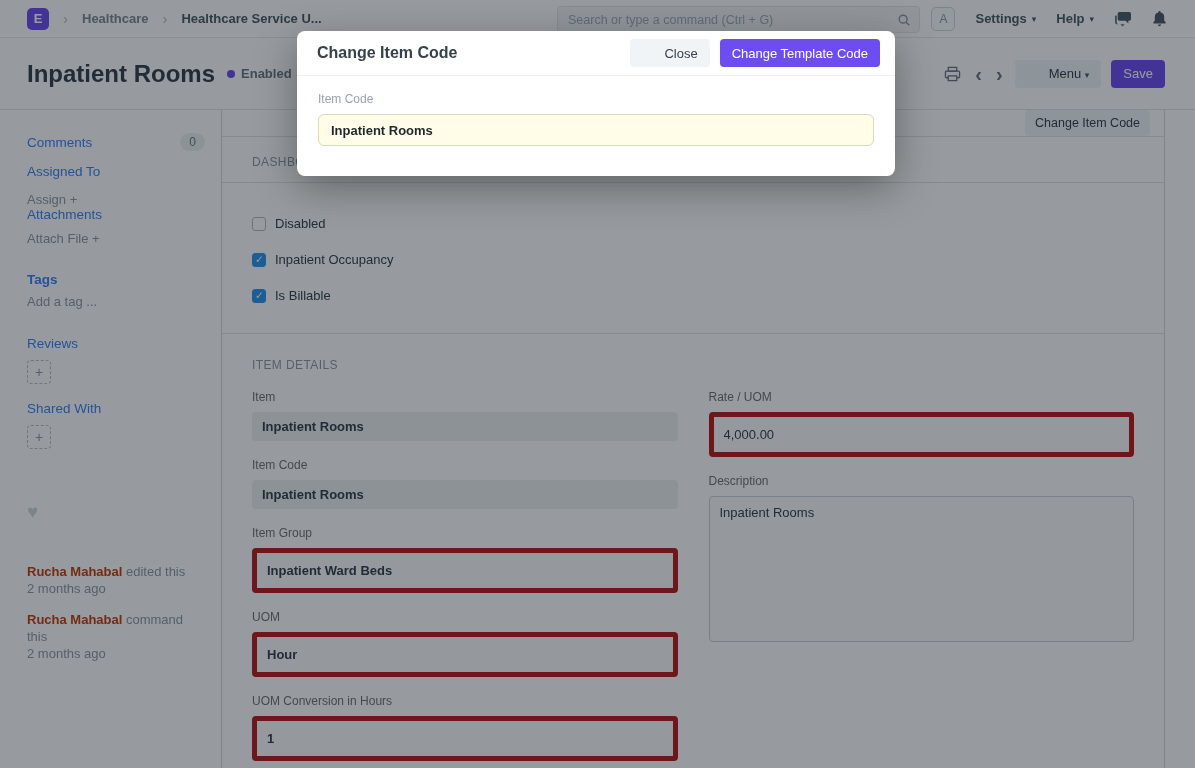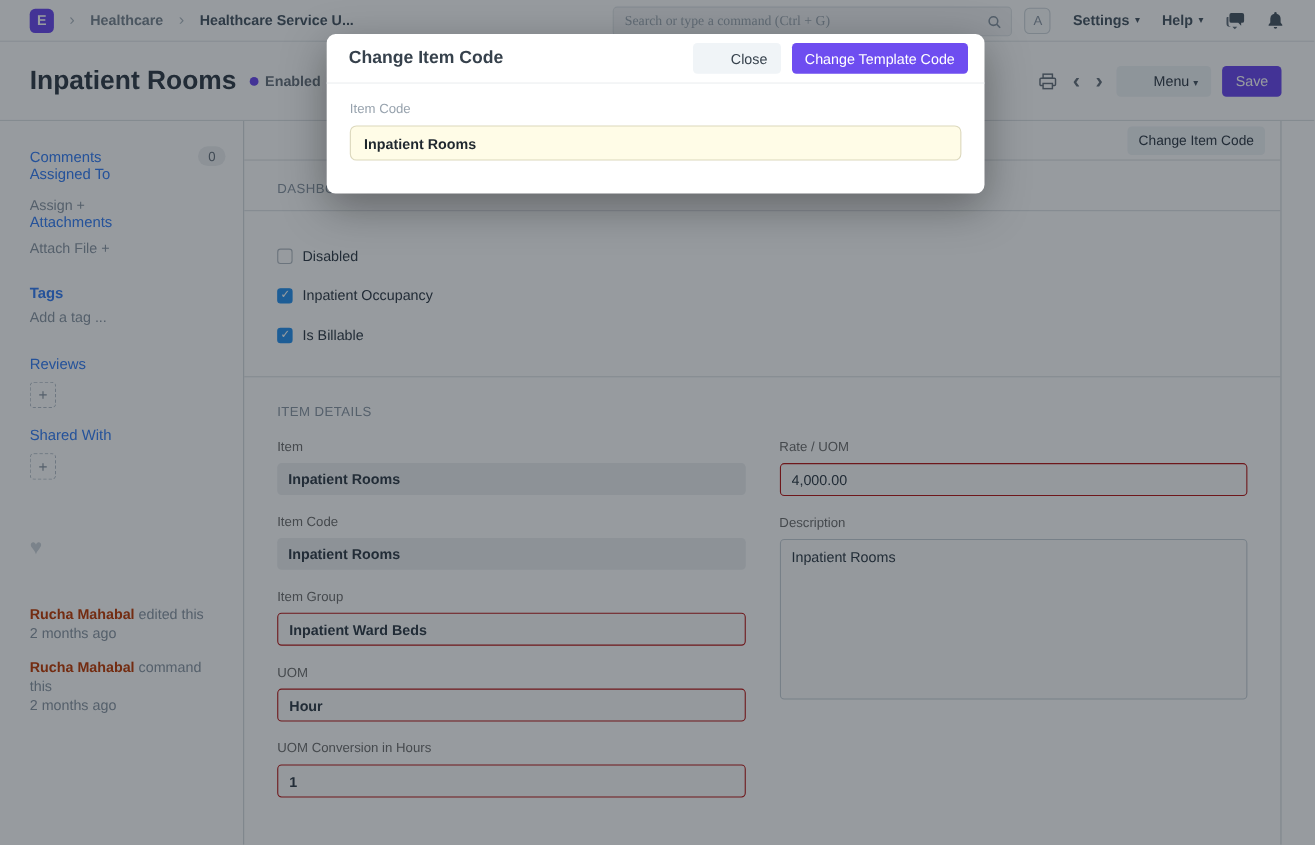--- a/index.html
+++ b/index.html
@@ -11,21 +11,21 @@
     display:flex; align-items:center; padding:0 28px 0 27px; }
   .brand { width:22px; height:22px; border-radius:5px; background:#6e4df0; color:#fff;
     font-weight:700; font-size:13px; display:flex; align-items:center; justify-content:center; cursor:pointer; }
   .crumb-sep { color:#b0bac2; font-size:15px; margin:0 14px; line-height:1; }
   .crumb { font-weight:700; color:#7c8893; cursor:pointer; }
   .crumb.current { color:#4c5a67; }
   .nav-search { position:absolute; left:557px; top:6px; width:363px; height:27px;
     background:#f4f5f6; border:1px solid #e2e6e9; border-radius:4px;
     display:flex; align-items:center; padding:0 8px 0 10px; }
   .nav-search input { flex:1; border:none; background:transparent; outline:none;
-    font-size:12.5px; color:#0c4a6e; font-family:Liberation Serif, serif; }
+    font-size:12.5px; color:#0c4a6e; font-family:Liberation Sans, sans-serif; }
   .nav-search input::placeholder { color:#a3adb7; }
   .nav-right { margin-left:auto; display:flex; align-items:center; gap:20px; }
   .avatar { width:24px; height:24px; border:1px solid #d1d8dd; border-radius:5px; background:#fafbfc;
     color:#8d99a6; font-size:12px; display:flex; align-items:center; justify-content:center; cursor:pointer; }
   .nav-item { font-weight:700; color:#4c5a67; cursor:pointer; display:flex; align-items:center; gap:5px; }
   .caret { font-size:9px; color:#4c5a67; }
   .nav-icon { cursor:pointer; display:flex; align-items:center; }
 
   
   .page-head { height:72px; border-bottom:1px solid #dfe3e6; display:flex; align-items:center;
@@ -73,21 +73,21 @@
   .cb.checked::after { content:"✓"; position:absolute; left:2px; top:-1px; color:#fff; font-size:10.5px; font-weight:700; }
   .check-label { color:#36414c; }
   .sec-b { padding:24px 0 26px; flex:1; }
   .sec-head2 { padding:0 30px; color:#8d99a6; font-size:12px; letter-spacing:.4px; }
   .fields-grid { display:grid; grid-template-columns:1fr 1fr; column-gap:31px; padding:0 30px; margin-top:18px; }
   .field { margin-bottom:17px; }
   .field-label { font-size:12px; color:#737373; margin-bottom:8px; }
   .field input, .field textarea { width:100%; font-family:inherit; font-size:13px; color:#36414c;
     border-radius:4px; outline:none; }
   .input-ro { height:29px; padding:0 10px; background:#eef0f2; border:none; font-weight:700; }
-  .input-ed { height:30px; padding:0 10px; background:#fbfcfc; border:1px solid #b91c1c; }
+  .input-ed { height:45px; padding:0 10px; background:#fbfcfc; border:5px solid #b91c1c; }
   .input-ed.bold { font-weight:700; }
   .field textarea { height:146px; padding:8px 10px; background:#fbfcfc; border:1px solid #c9d1d8; resize:none; }
 
   
   .overlay { position:fixed; inset:0; background:rgba(6,17,26,0.42); z-index:50; }
   .modal { position:fixed; left:297px; top:31px; width:598px; background:#fff; border-radius:8px;
     z-index:100; box-shadow:0 12px 40px rgba(0,0,0,0.35); }
   .modal-header { height:45px; display:flex; align-items:center; padding:0 15px 0 20px;
     border-bottom:1px solid #ebeef0; }
   .modal-title { font-size:16px; font-weight:700; color:#36414c; }
@@ -173,21 +173,21 @@
   </div>
 </div>
 
 <div class="layout">
 
   <aside class="sidebar">
     <div class="side-row">
       <span class="side-head">Comments</span>
       <span class="count-badge">0</span>
     </div>
-    <div class="side-head" style="">Assigned To</div>
+    <div class="side-head" style="margin-top:13px;">Assigned To</div>
     <div class="side-link" style="margin-top:13px;">Assign +</div>
 
     <div class="side-head" style="">Attachments</div>
     <div class="side-link" style="margin-top:9px;">Attach File +</div>
 
     <div class="side-head" style="margin-top:26px;font-weight:bold;">Tags</div>
     <div class="side-link" style="margin-top:7px;">Add a tag ...</div>
 
     <div class="side-head" style="margin-top:27px;">Reviews</div>
     <button class="dash-plus" style="margin-top:9px;">+</button>

